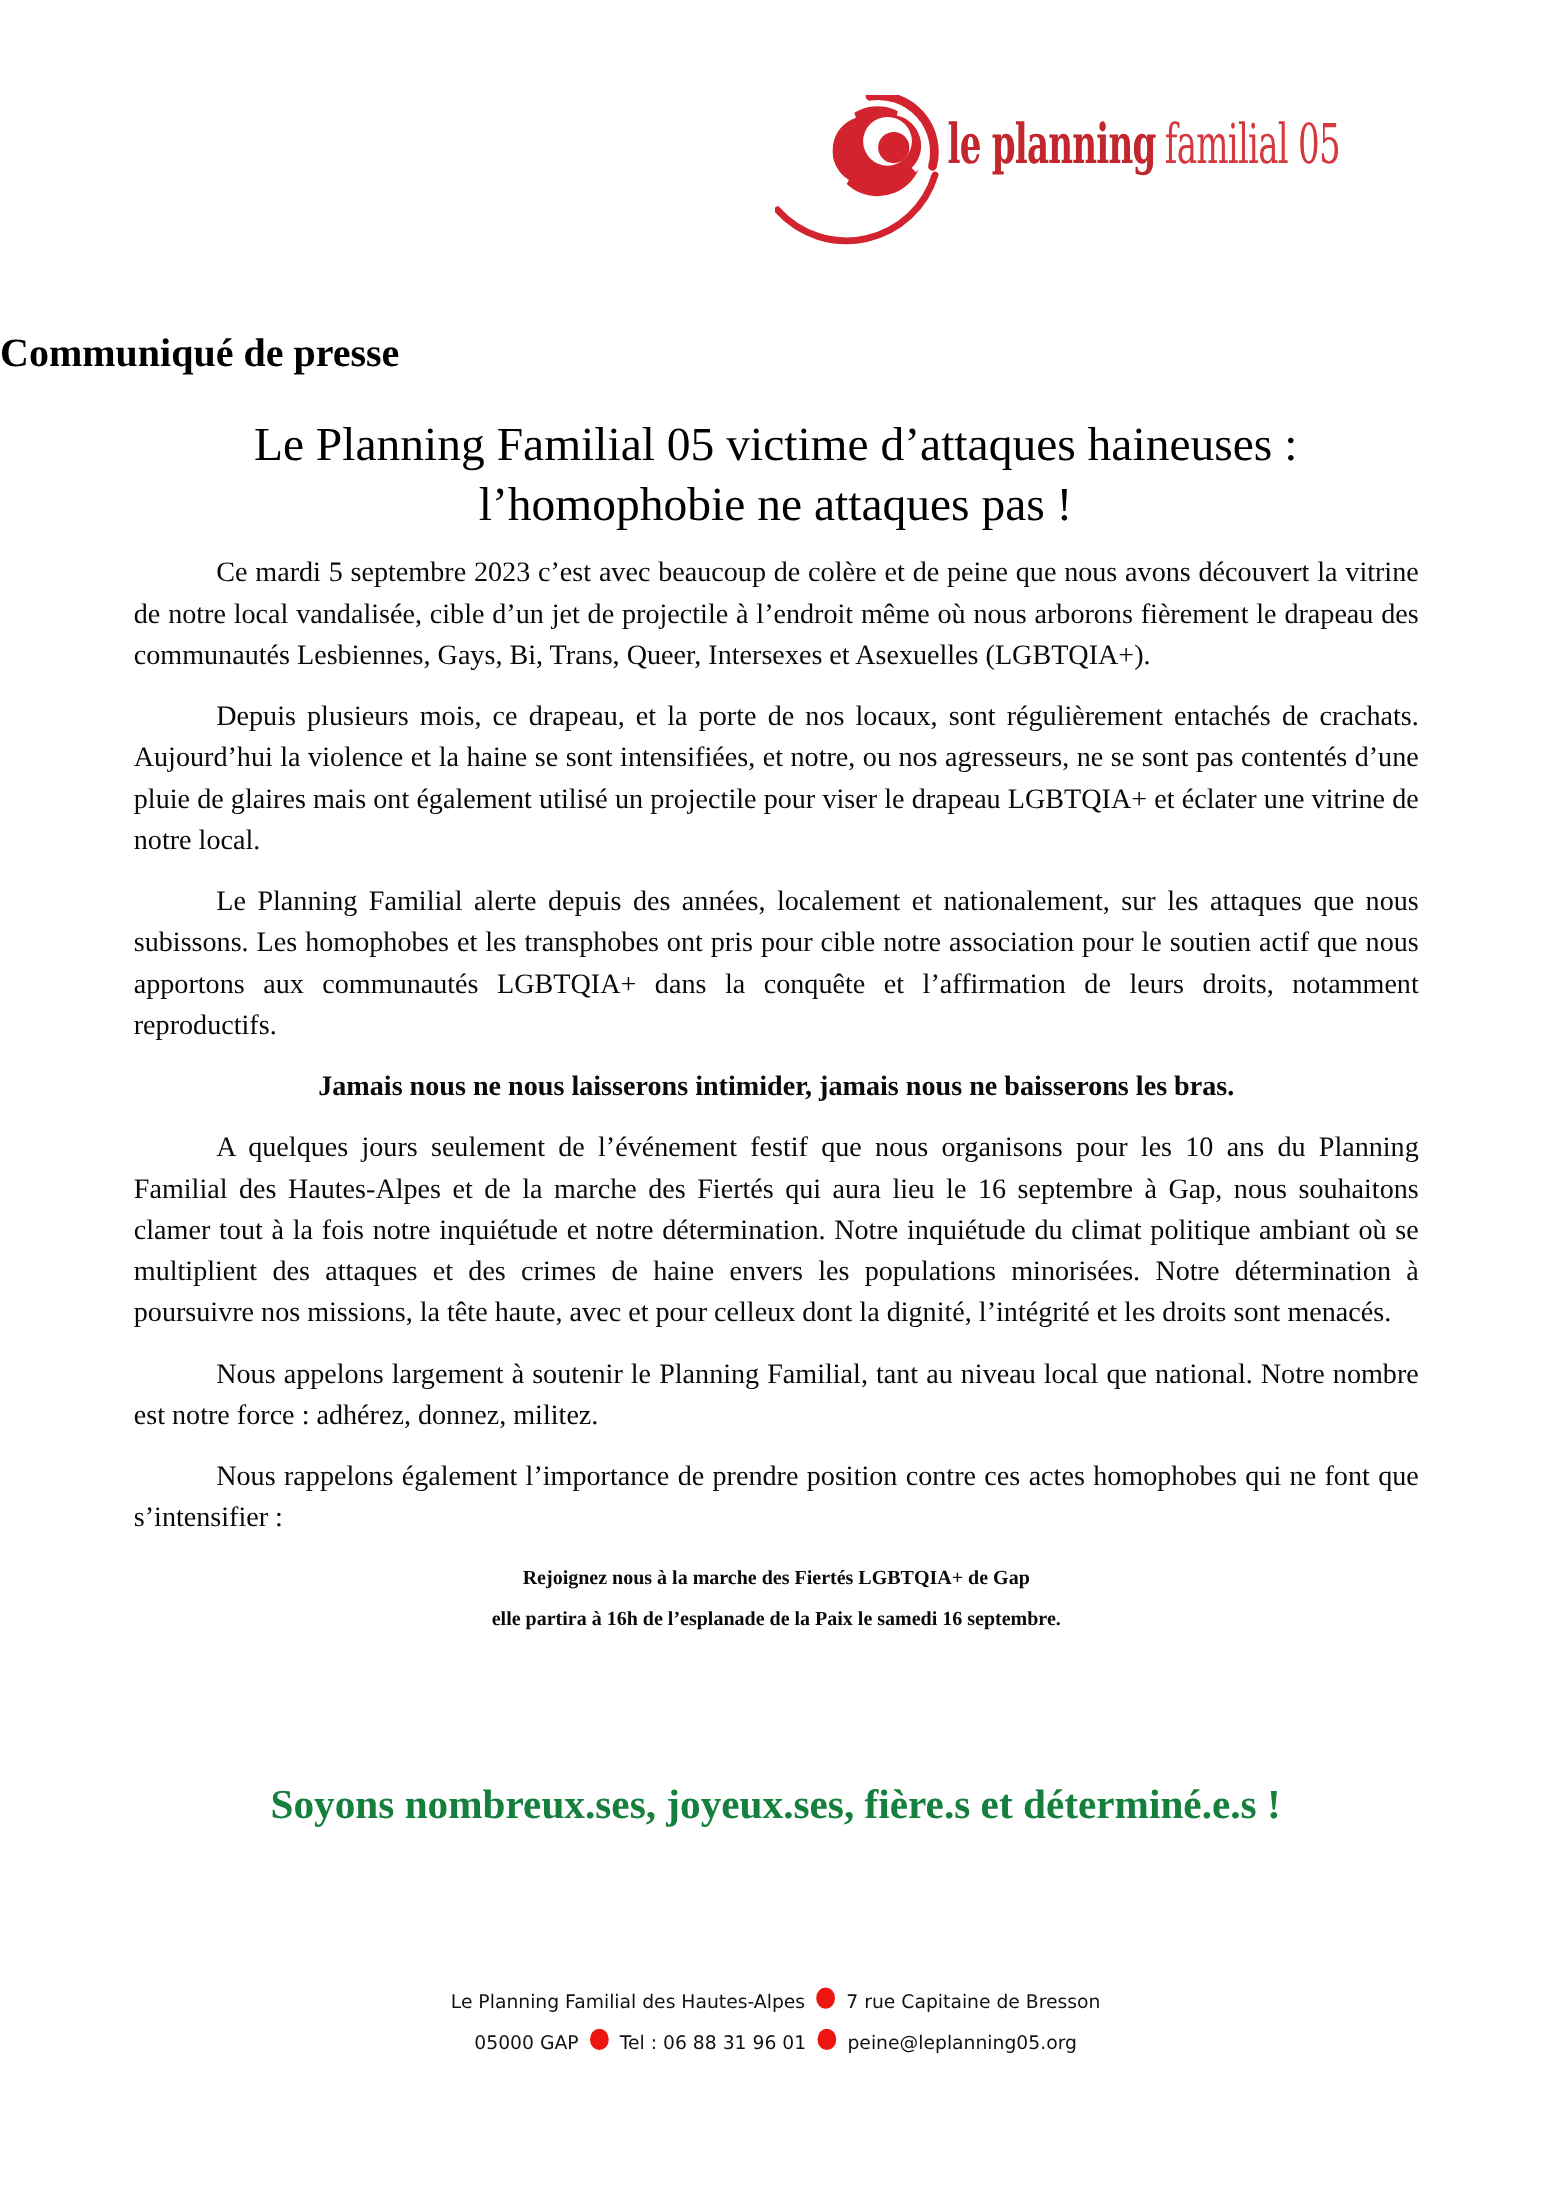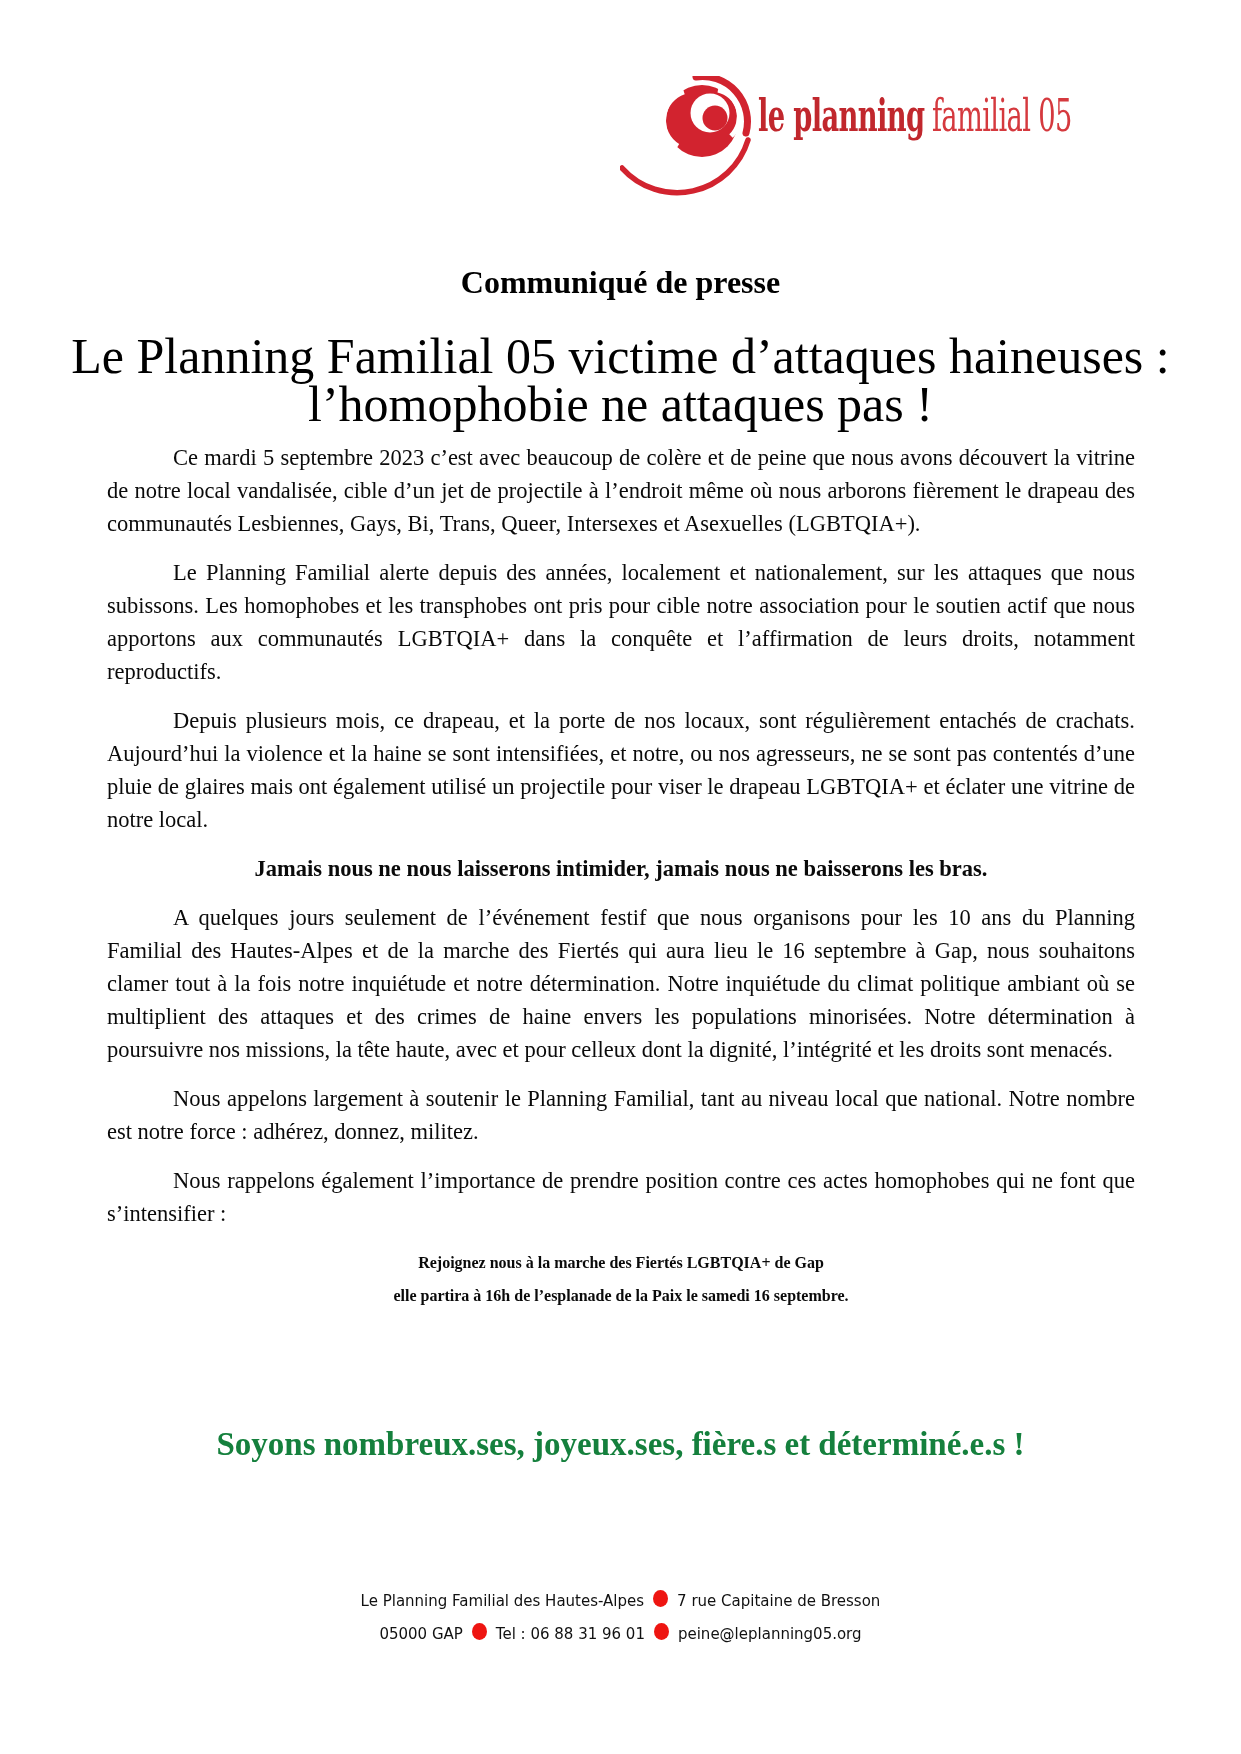--- a/index.html
+++ b/index.html
@@ -32,30 +32,30 @@
     transform:scaleX(0.62);
     transform-origin:left top;
   }
   .brand-bold{font-weight:bold;color:#c1272d;}
   .brand-light{color:#d5393e;margin-left:12px;}
 
   
   .kicker{
     position:absolute;
     top:264px;left:0;width:100%;
-    text-align:center;
+    text-align:left;
     font-size:32px;
     font-weight:bold;
     color:#000;
   }
   .doc-title{
     position:absolute;
     top:332px;left:0;width:100%;
     text-align:center;
-    font-size:50px;
+    font-size:38px;
     line-height:48px;
     font-weight:normal;
     color:#000;
   }
 
   
   .content{
     position:absolute;
     top:441px;
     left:107px;
@@ -133,22 +133,22 @@
 
   <div class="kicker">Communiqué de presse</div>
 
   <div class="doc-title">
     <div>Le Planning Familial 05 victime d’attaques haineuses :</div>
     <div>l’homophobie ne attaques pas !</div>
   </div>
 
   <div class="content">
     <p class="body-par">Ce mardi 5 septembre 2023 c’est avec beaucoup de colère et de peine que nous avons découvert la vitrine de notre local vandalisée, cible d’un jet de projectile à l’endroit même où nous arborons fièrement le drapeau des communautés Lesbiennes, Gays, Bi, Trans, Queer, Intersexes et Asexuelles (LGBTQIA+).</p>
+    <p class="body-par">Depuis plusieurs mois, ce drapeau, et la porte de nos locaux, sont régulièrement entachés de crachats. Aujourd’hui la violence et la haine se sont intensifiées, et notre, ou nos agresseurs, ne se sont pas contentés d’une pluie de glaires mais ont également utilisé un projectile pour viser le drapeau LGBTQIA+ et éclater une vitrine de notre local.</p>
     <p class="body-par">Le Planning Familial alerte depuis des années, localement et nationalement, sur les attaques que nous subissons. Les homophobes et les transphobes ont pris pour cible notre association pour le soutien actif que nous apportons aux communautés LGBTQIA+ dans la conquête et l’affirmation de leurs droits, notamment reproductifs.</p>
-    <p class="body-par">Depuis plusieurs mois, ce drapeau, et la porte de nos locaux, sont régulièrement entachés de crachats. Aujourd’hui la violence et la haine se sont intensifiées, et notre, ou nos agresseurs, ne se sont pas contentés d’une pluie de glaires mais ont également utilisé un projectile pour viser le drapeau LGBTQIA+ et éclater une vitrine de notre local.</p>
 
     <p class="emphasis-line">Jamais nous ne nous laisserons intimider, jamais nous ne baisserons les bras.</p>
 
     <p class="body-par">A quelques jours seulement de l’événement festif que nous organisons pour les 10 ans du Planning Familial des Hautes-Alpes et de la marche des Fiertés qui aura lieu le 16 septembre à Gap, nous souhaitons clamer tout à la fois notre inquiétude et notre détermination. Notre inquiétude du climat politique ambiant où se multiplient des attaques et des crimes de haine envers les populations minorisées. Notre détermination à poursuivre nos missions, la tête haute, avec et pour celleux dont la dignité, l’intégrité et les droits sont menacés.</p>
     <p class="body-par">Nous appelons largement à soutenir le Planning Familial, tant au niveau local que national. Notre nombre est notre force :  adhérez, donnez, militez.</p>
     <p class="body-par">Nous rappelons également l’importance de prendre position contre ces actes homophobes qui ne font que s’intensifier :</p>
 
     <div class="invite-block">
       <div>Rejoignez nous à la marche des Fiertés LGBTQIA+ de Gap</div>
       <div>elle partira à 16h de l’esplanade de la Paix le samedi 16 septembre.</div>

